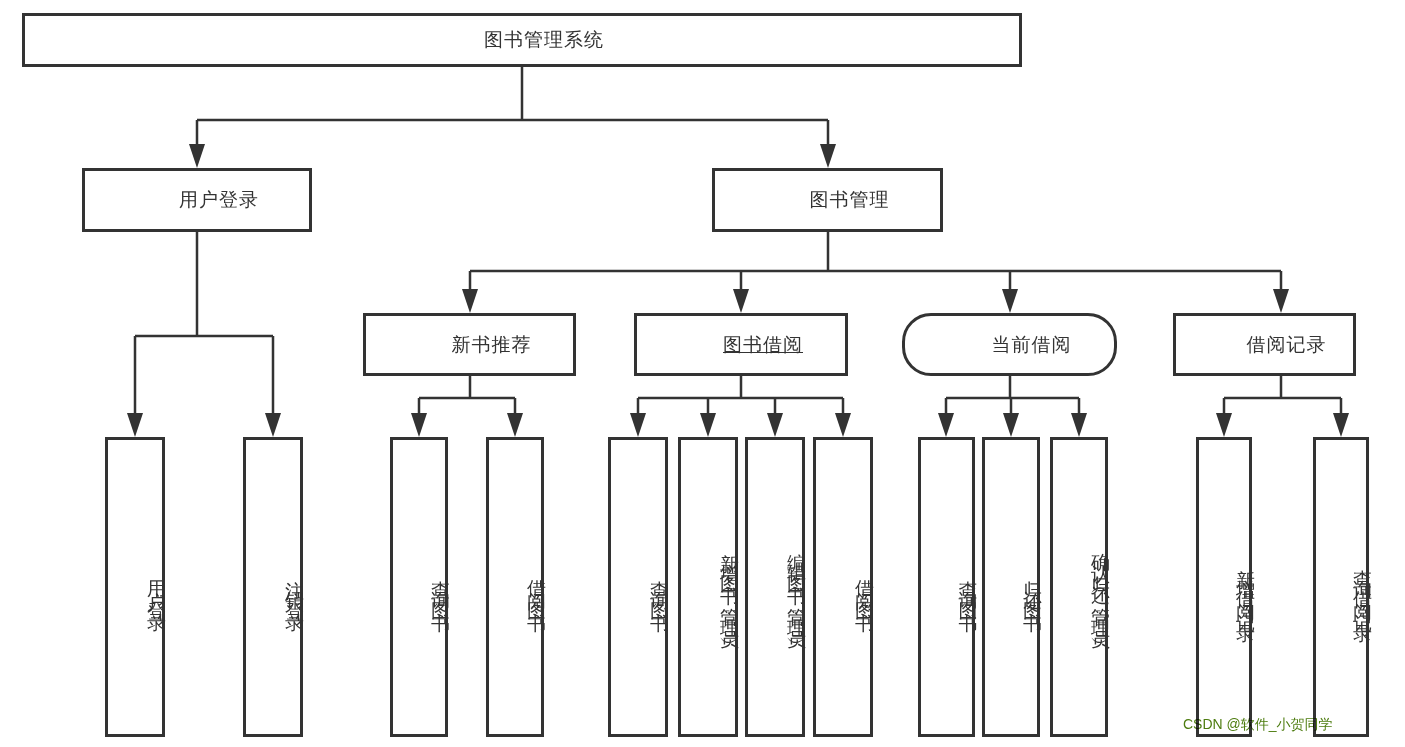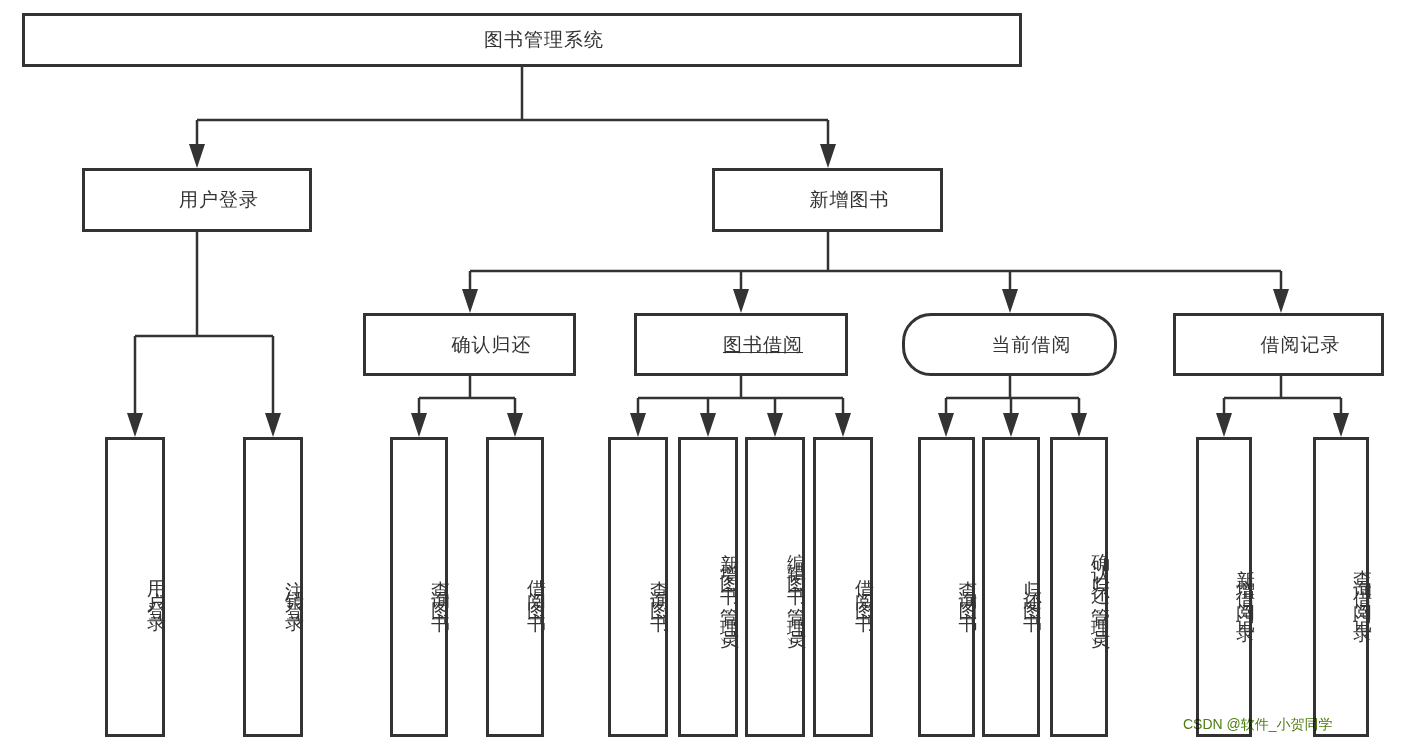--- a/index.html
+++ b/index.html
@@ -85,26 +85,26 @@
       <polygon points="1003,413 1019,413 1011,437"></polygon>
       <polygon points="1071,413 1087,413 1079,437"></polygon>
       <polygon points="1216,413 1232,413 1224,437"></polygon>
       <polygon points="1333,413 1349,413 1341,437"></polygon>
     </g>
   </svg>
 
   <div class="node" style="left:22px; top:13px; width:1000px; height:54px;">图书管理系统</div>
 
   <div class="node" style="left:82px; top:168px; width:230px; height:64px;">用户登录</div>
-  <div class="node" style="left:712px; top:168px; width:231px; height:64px;">新增图书</div>
+  <div class="node" style="left:712px; top:168px; width:231px; height:64px;">图书管理</div>
 
-  <div class="node" style="left:363px; top:313px; width:213px; height:63px;">确认归还</div>
+  <div class="node" style="left:363px; top:313px; width:213px; height:63px;">新书推荐</div>
   <div class="node" style="left:634px; top:313px; width:214px; height:63px;text-decoration:underline;">图书借阅</div>
   <div class="node" style="left:902px; top:313px; width:215px; height:63px;border-radius:29px;">当前借阅</div>
-  <div class="node" style="left:1173px; top:313px; width:211px; height:63px;">借阅记录</div>
+  <div class="node" style="left:1173px; top:313px; width:183px; height:63px;">借阅记录</div>
 
   <div class="node v" style="left:105px; top:437px; width:60px; height:300px;">用户登录</div>
   <div class="node v" style="left:243px; top:437px; width:60px; height:300px;">注销登录</div>
 
   <div class="node v" style="left:390px; top:437px; width:58px; height:300px;">查询图书</div>
   <div class="node v" style="left:486px; top:437px; width:58px; height:300px;">借阅图书</div>
 
   <div class="node v" style="left:608px; top:437px; width:60px; height:300px;">查询图书</div>
   <div class="node v" style="left:678px; top:437px; width:60px; height:300px;">新增图书（管理员）</div>
   <div class="node v" style="left:745px; top:437px; width:60px; height:300px;">编辑图书（管理员）</div>

